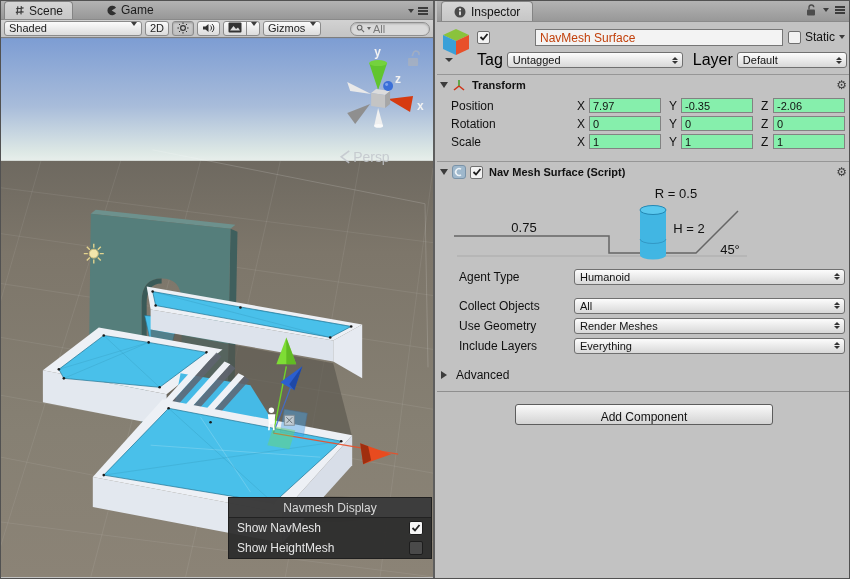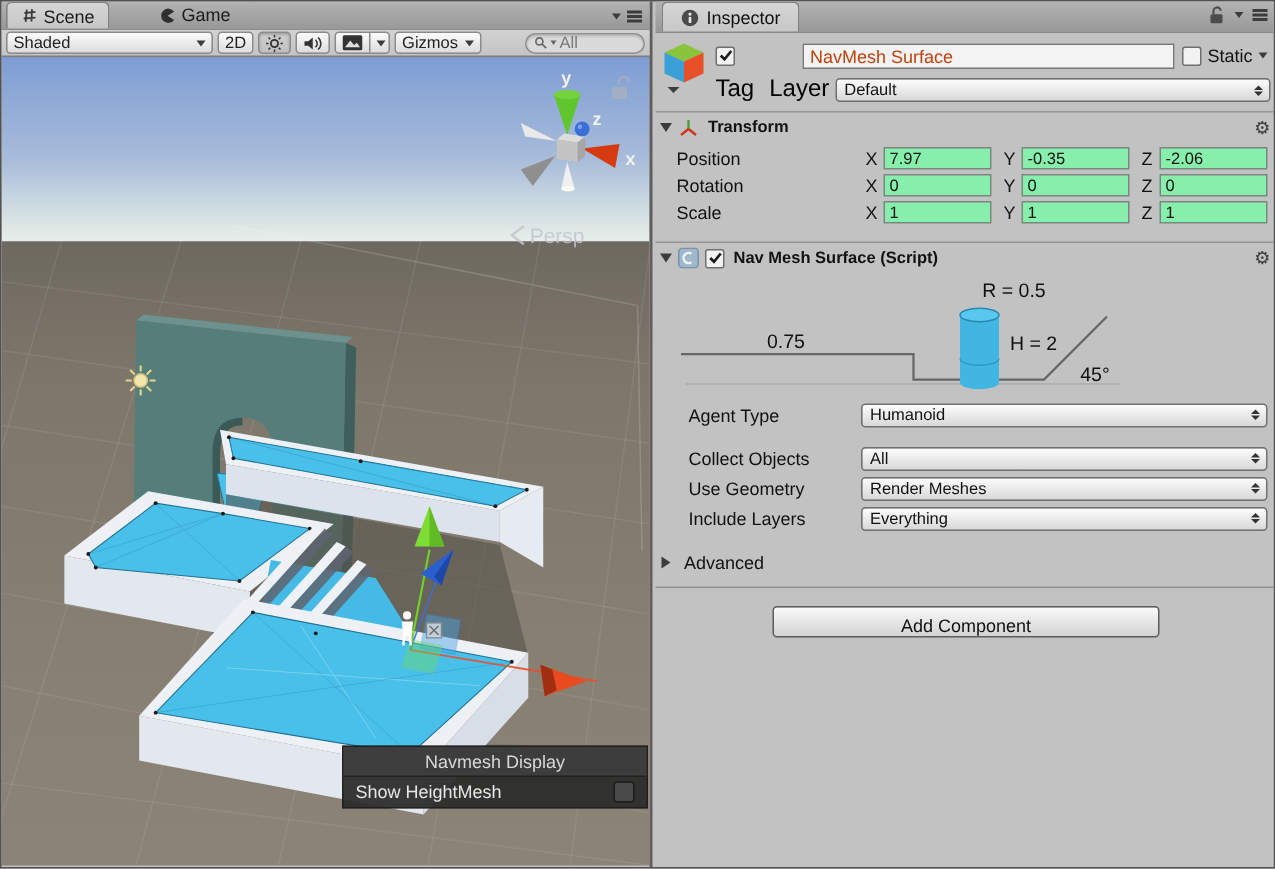--- a/index.html
+++ b/index.html
@@ -8,21 +8,21 @@
     font-family:"Liberation Sans","DejaVu Sans",sans-serif;font-size:11px;color:#111;overflow:hidden;}
   
   .left-panel{position:absolute;left:0;top:0;width:434px;height:577px;border-right:2px solid #5e5e5e;}
   .tabbar{position:relative;height:19px;background:linear-gradient(#b3b3b3,#989898);display:flex;align-items:flex-end;border-bottom:1px solid #8a8a8a;}
   .tab{display:inline-flex;align-items:center;gap:4px;height:18px;padding:0 9px;font-size:12px;color:#1c1c1c;}
   .tab.active{background:linear-gradient(#d6d6d6,#c6c6c6);border:1px solid #848484;border-bottom:none;border-radius:4px 4px 0 0;margin-left:3px;}
   .panel-menu{margin-left:auto;display:flex;align-items:center;gap:4px;padding:0 5px 4px 0;}
   .tri-down{width:0;height:0;border-left:3px solid transparent;border-right:3px solid transparent;border-top:4px solid #3c3c3c;}
   .hamburger{width:10px;height:2px;background:#3c3c3c;box-shadow:0 3px 0 #3c3c3c,0 -3px 0 #3c3c3c;margin:3px 0;}
   .toolbar{height:18px;background:linear-gradient(#d2d2d2,#c4c4c4);border-bottom:1px solid #7e7e7e;display:flex;align-items:center;padding:1px 3px;gap:3px;}
-  .tb-ctrl{height:15px;display:inline-flex;align-items:center;border:1px solid #8b8b8b;border-radius:3px;background:linear-gradient(#fbfbfb,#dcdcdc);padding:0 4px;gap:3px;font-size:11px;color:#222;}
+  .tb-ctrl{height:15px;display:inline-flex;border:1px solid #8b8b8b;border-radius:3px;background:linear-gradient(#fbfbfb,#dcdcdc);padding:0 4px;gap:3px;font-size:11px;color:#222;}
   .tb-ctrl.pressed{background:linear-gradient(#cfcfcf,#c0c0c0);box-shadow:inset 0 1px 2px rgba(0,0,0,.25);}
   .shaded-dd{width:138px;}
   .shaded-dd .tri-down{margin-left:auto;}
   .search-pill{margin-left:auto;width:80px;height:14px;border:1px solid #8f8f8f;border-radius:8px;background:#dadada;box-shadow:inset 0 1px 2px rgba(0,0,0,.2);display:flex;align-items:center;padding:0 5px;gap:2px;color:#787878;}
   .scene-viewport{position:relative;width:432px;height:539px;background:#837c6f;overflow:hidden;}
   .scene-viewport svg{display:block;}
   
   .overlay-panel{position:absolute;left:227px;top:459px;width:204px;background:rgba(44,44,44,.94);border:1px solid rgba(20,20,20,.6);}
   .ov-title{height:20px;background:rgba(62,62,62,.95);color:#d8d8d8;font-size:12px;display:flex;align-items:center;justify-content:center;border-bottom:1px solid #222;}
   .ov-row{height:20px;display:flex;align-items:center;padding:0 8px;color:#e6e6e6;font-size:12px;}
@@ -304,20 +304,28 @@
         </g>
         <g opacity="0.55">
           <rect x="408" y="20" width="10" height="8" rx="1" fill="#b5b5b5"></rect>
           <path d="M410 20 V17 A3 3 0 0 1 416 17" stroke="#b5b5b5" stroke-width="1.5" fill="none" transform="translate(3,-1) rotate(18 413 17)"></path>
         </g>
       </svg>
 
       <div class="overlay-panel">
         <div class="ov-title">Navmesh Display</div>
         <div class="ov-row">
+          <span>Show NavMesh</span>
+          <span class="ov-check checked">
+            <svg width="10" height="10" viewBox="0 0 10 10">
+                <path d="M1.5 5 L4 7.5 L8.5 2" stroke="#222" stroke-width="1.8" fill="none"></path>
+              </svg>
+          </span>
+        </div>
+        <div class="ov-row">
           <span>Show HeightMesh</span>
           <span class="ov-check">
             
           </span>
         </div>
       </div>
     </div>
   </div>
 
   <div class="right-panel">
@@ -362,20 +370,27 @@
           <div class="static-wrap">
             <span class="ucheck">
               
             </span>
             <span>Static</span>
             <span class="tri-down"></span>
           </div>
         </div>
         <div class="hrow2">
           <span class="hlabel">Tag</span>
+          <div class="dd tag-dd">
+            <span>Untagged</span>
+            <span class="dd-arrows">
+                <i class="up"></i>
+                <i class="dn"></i>
+              </span>
+          </div>
           <span class="hlabel" style="margin-left:6px;">Layer</span>
           <div class="dd layer-dd">
             <span>Default</span>
             <span class="dd-arrows">
                 <i class="up"></i>
                 <i class="dn"></i>
               </span>
           </div>
         </div>
       </div>

